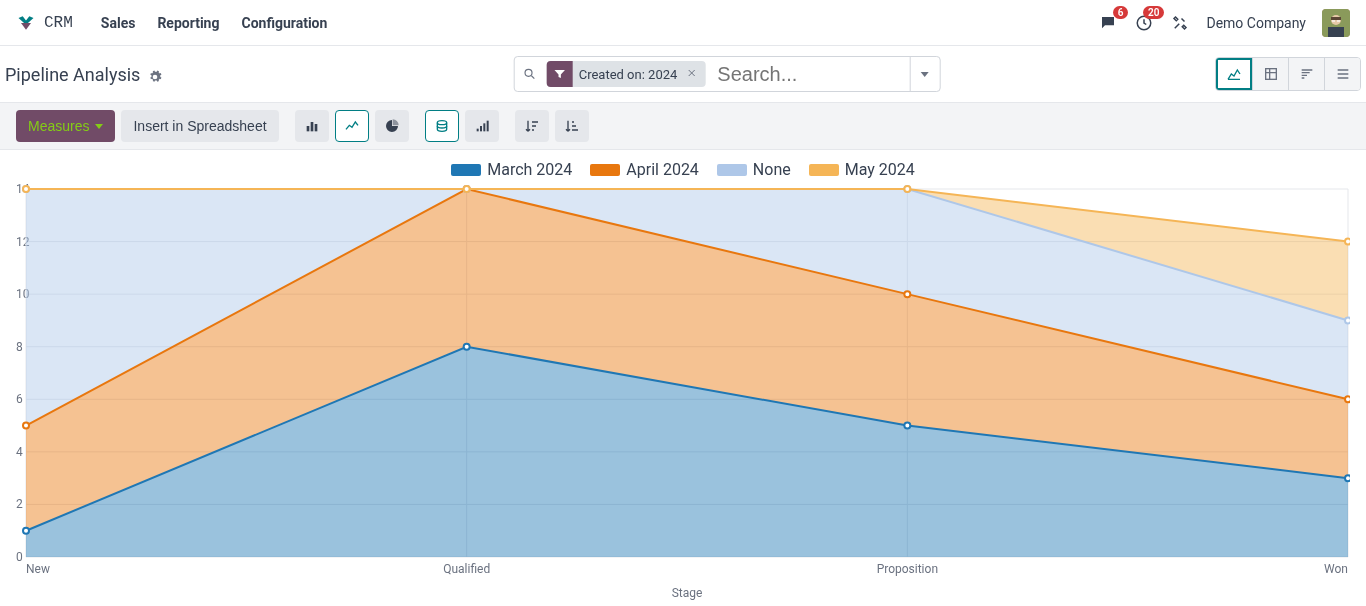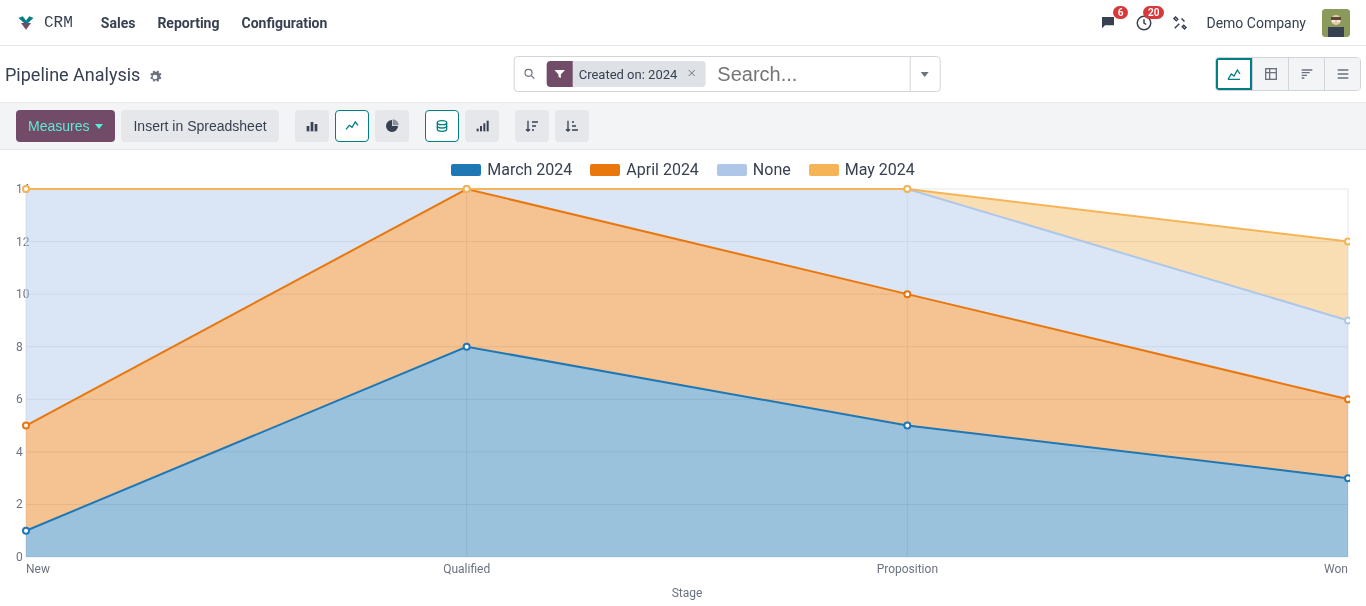--- a/index.html
+++ b/index.html
@@ -98,21 +98,21 @@
 
   
   .toolbar {
     height: 48px; background: #f3f4f6; border-top: 1px solid #e5e7eb; border-bottom: 1px solid #e5e7eb;
     display: flex; align-items: center; padding: 0 16px; gap: 6px;
   }
   .btn {
     height: 32px; border-radius: 4px; border: none; padding: 0 12px;
     display: flex; align-items: center; gap: 6px; cursor: pointer; font-size: 14px;
   }
-  .btn-primary { background:#714b67; color:#5eead4; }
+  .btn-primary { background:#714b67; color:#84cc16; }
   .btn-secondary { background:#e5e7eb; color:#374151; }
   .chart-toggle-group { display:flex; gap:6px; margin-left:10px; }
   .chart-toggle {
     width: 34px; height: 32px; background:#e5e7eb; border:none; border-radius:4px;
     display:flex; align-items:center; justify-content:center; cursor:pointer; color:#374151;
   }
   .chart-toggle.active { background:#fff; border:1px solid #017e84; color:#017e84; }
 
   
   .chart-wrap { padding: 10px 16px 0 16px; }

